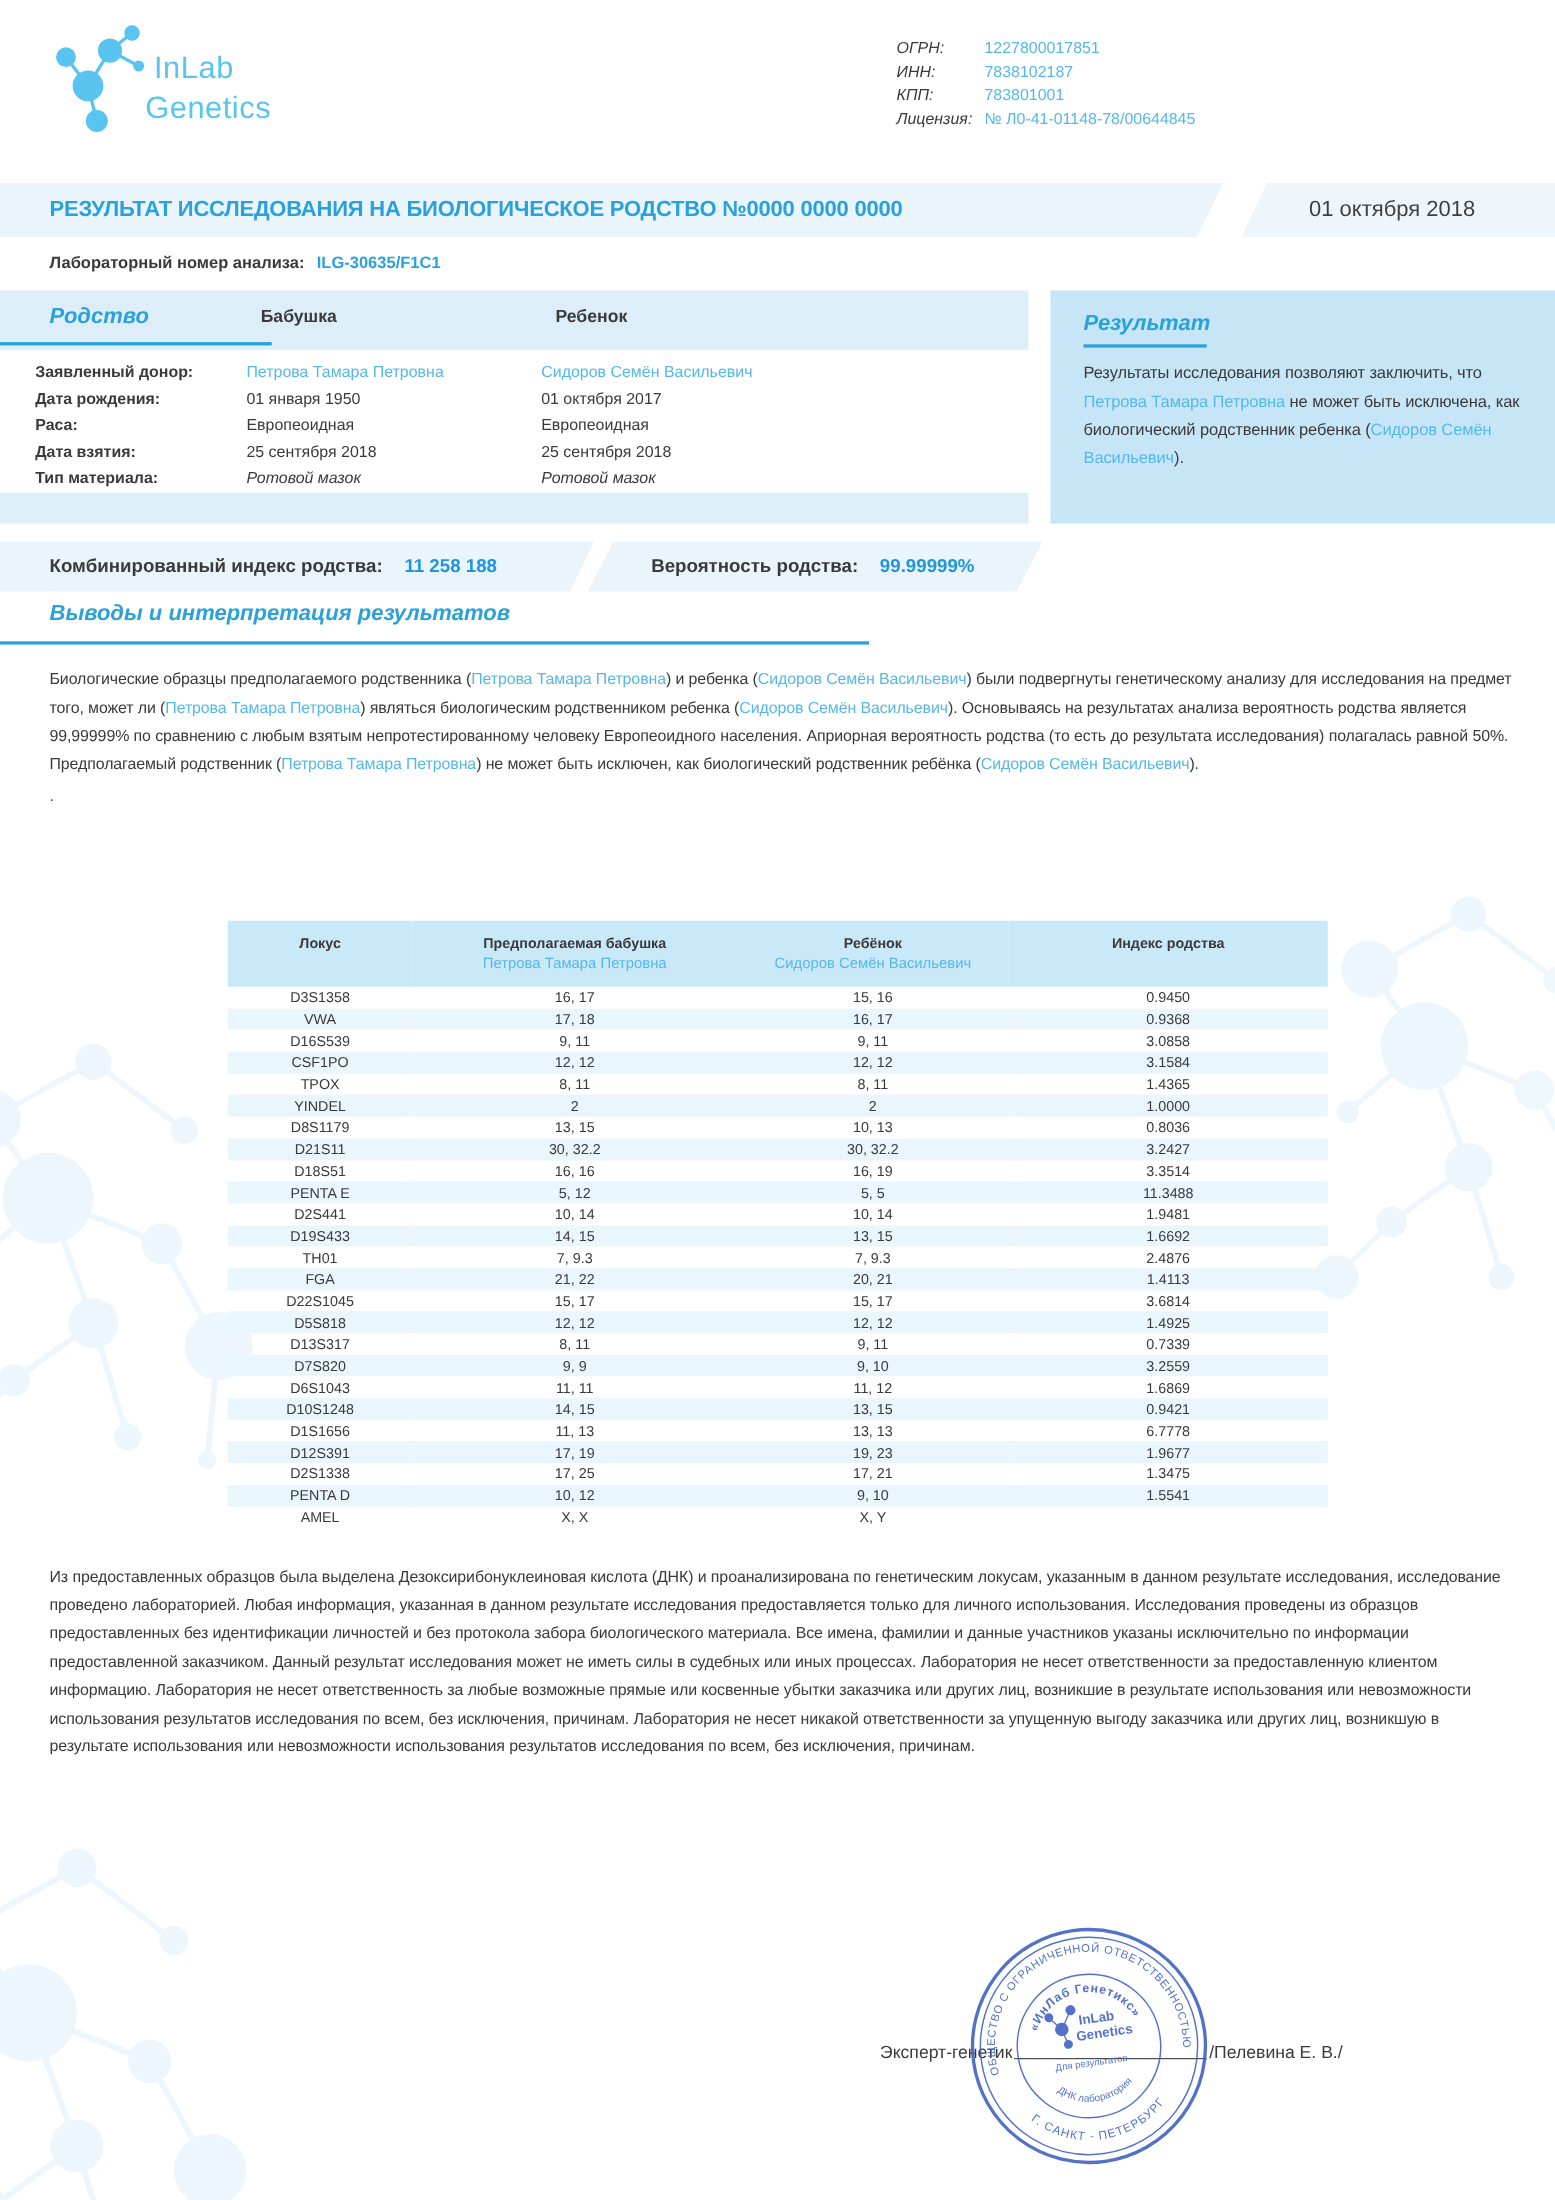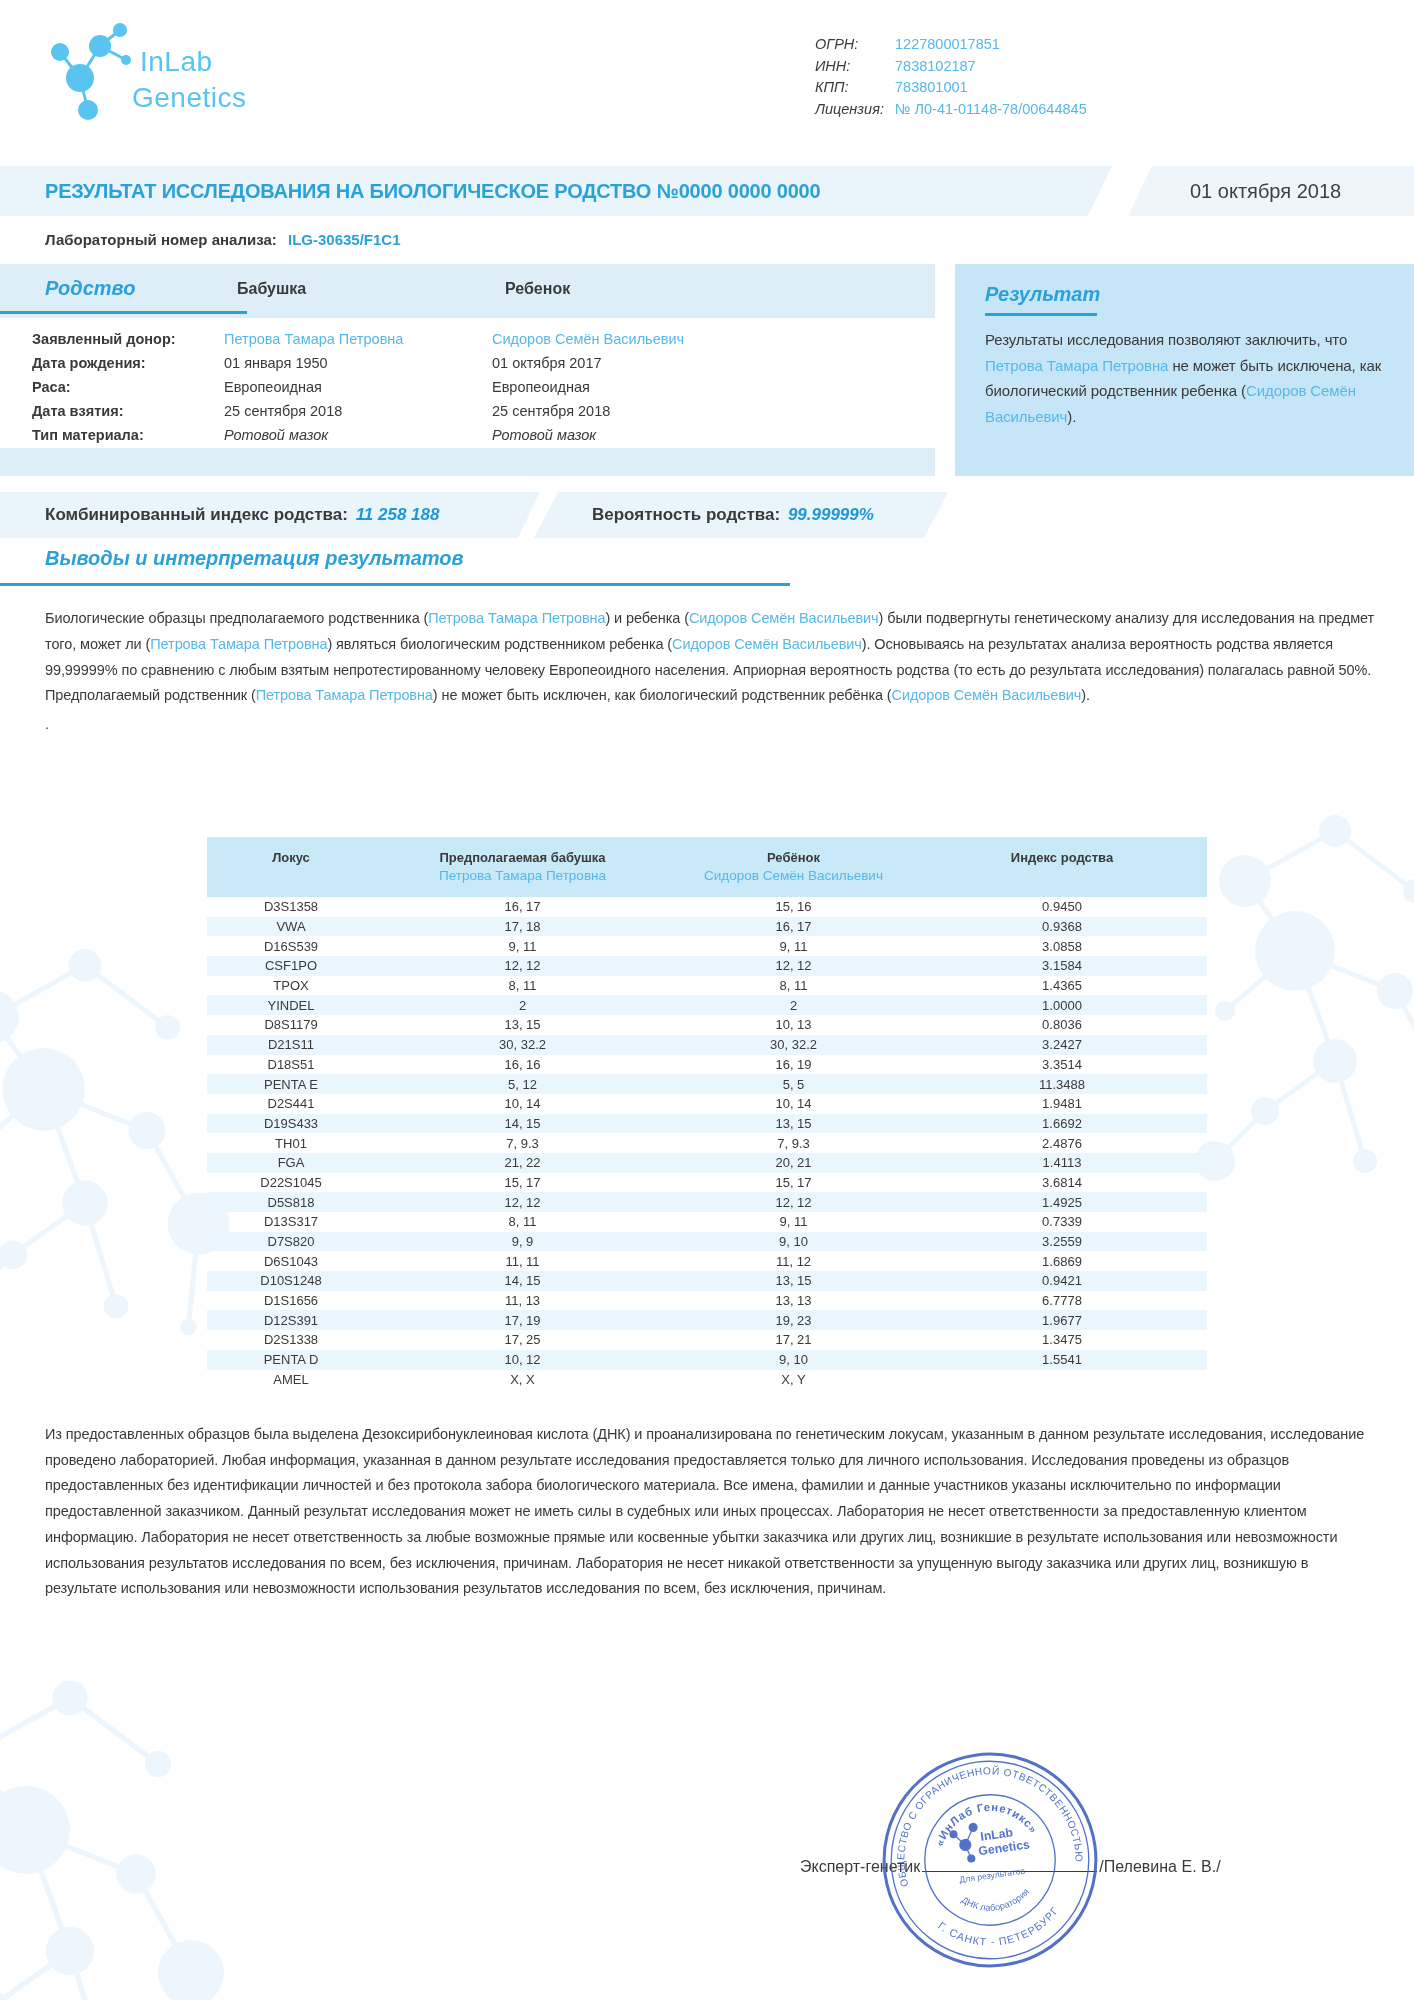--- a/index.html
+++ b/index.html
@@ -67,21 +67,21 @@
   .accent-name{color:var(--name-link);}
 
   
   .idx-band1{position:absolute;left:0;top:492px;width:540px;height:46px;background:var(--band-bg);
              clip-path:polygon(0 0,540px 0,518px 100%,0 100%);}
   .idx-band2{position:absolute;left:534px;top:492px;width:414px;height:46px;background:var(--band-bg);
              clip-path:polygon(24px 0,414px 0,390px 100%,0 100%);}
   .idx-inner{position:absolute;top:50%;transform:translateY(-50%);font-size:17px;font-weight:bold;white-space:nowrap;}
   .idx-band1 .idx-inner{left:45px;}
   .idx-band2 .idx-inner{left:58px;}
-  .idx-val{color:var(--value-blue);margin-left:3px;font-style:italic;}
+  .idx-val{color:var(--value-blue);margin-left:15px;}
 
   
   .concl-title{position:absolute;left:45px;top:547px;font-size:20px;font-style:italic;font-weight:bold;color:var(--accent);}
   .concl-underline{position:absolute;left:0;top:583px;width:790px;height:3px;background:var(--accent);}
   .concl-text{position:absolute;left:45px;top:606px;width:1332px;font-size:14.5px;line-height:25.8px;letter-spacing:-.1px;}
   .concl-dot{margin-top:3px;}
 
   
   .loci{position:absolute;left:207px;top:837px;width:1000px;border-collapse:collapse;table-layout:fixed;}
   .loci thead th{background:var(--thead-bg);height:60px;vertical-align:middle;text-align:center;font-weight:normal;}

